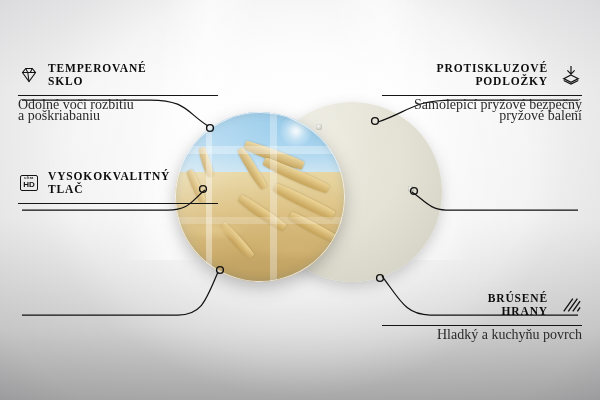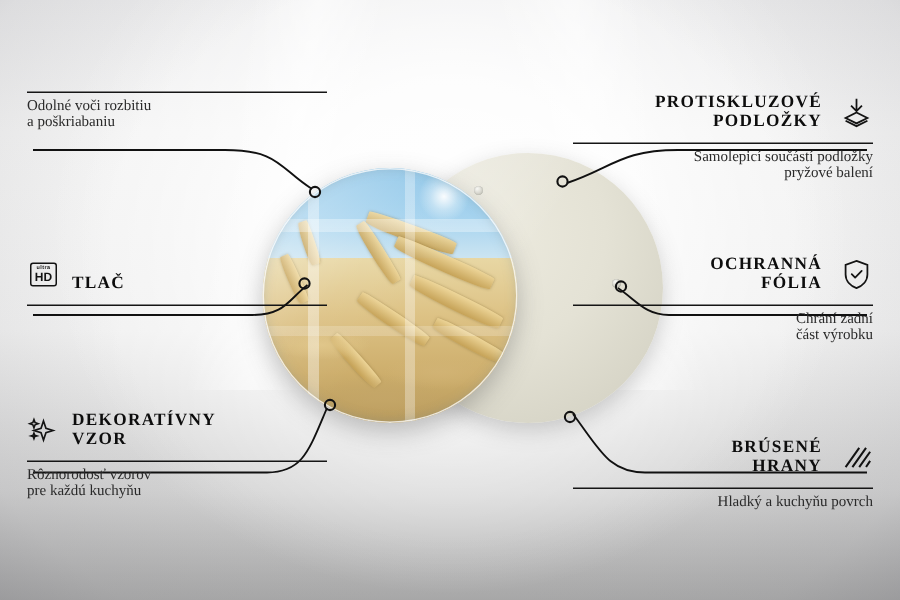--- a/index.html
+++ b/index.html
@@ -75,21 +75,21 @@
   
   .feat{position:absolute;width:200px;}
   .feat.left{text-align:left;}
   .feat.right{text-align:right;}
   .head{display:flex;align-items:center;gap:8px;min-height:34px;}
   .feat.right .head{flex-direction:row-reverse;gap:12px;}
   .ico{width:22px;height:24px;flex:0 0 auto;display:flex;align-items:center;justify-content:center;color:#131313;}
   .title{font-size:11.5px;letter-spacing:.85px;line-height:13.5px;color:#0d0d0d;font-weight:700;
     text-transform:uppercase;font-family:"Liberation Serif",serif;max-width:150px;}
   .rule{height:1px;background:#151515;margin:3px 0 4px 0;width:100%;}
-  .sub{font-size:10px;line-height:10.5px;color:#2a2a2a;font-family:"Liberation Serif",serif;}
+  .sub{font-size:14px;line-height:10.5px;color:#2a2a2a;font-family:"Liberation Serif",serif;}
   .hd-badge{border:1.2px solid #131313;border-radius:2px;padding:1px 2px;line-height:1;text-align:center;}
   .hd-badge .u{font-size:3.6px;letter-spacing:.3px;display:block;font-weight:700;font-family:"Liberation Sans",sans-serif;}
   .hd-badge .d{font-size:8px;font-weight:700;display:block;font-family:"Liberation Sans",sans-serif;}
 </style>
 </head>
 <body>
 
 <div class="stage">
 
   <div class="bg-base"></div>
@@ -141,80 +141,62 @@
       <circle cx="210" cy="128" r="3.4"></circle>
       <circle cx="203" cy="189" r="3.4"></circle>
       <circle cx="220" cy="270" r="3.4"></circle>
       <circle cx="375" cy="121" r="3.4"></circle>
       <circle cx="414" cy="191" r="3.4"></circle>
       <circle cx="380" cy="278" r="3.4"></circle>
     </g>
   </svg>
 
   <div class="feat left" style="left:18px;top:58px;">
+    <div class="head">
+      <span class="ico">
+        <svg width="20" height="18" viewBox="0 0 24 22" fill="none" stroke="#131313" stroke-width="1.3">
+          <path d="M4 8 L8 3 H16 L20 8 L12 19 Z"></path>
+          <path d="M4 8 H20 M8 3 L10.5 8 L12 19 M16 3 L13.5 8"></path>
+        </svg>
+      </span>
+      <span class="title"><span>TEMPEROVANÉ</span><br><span>SKLO</span></span>
+    </div>
     <div class="rule"></div>
     <div class="sub"><span>Odolné voči rozbitiu</span><br><span>a poškriabaniu</span></div>
   </div>
 
   <div class="feat left" style="left:18px;top:166px;">
     <div class="head">
       <span class="ico">
         <span class="hd-badge">
           <span class="u">ultra</span>
           <span class="d">HD</span>
         </span>
       </span>
-      <span class="title"><br><span>TLAČ</span></span>
-    </div>
-    <div class="rule"></div>
-  </div>
-
-  <div class="feat left" style="left:18px;top:270px;">
-    <div class="head">
-      <span class="ico">
-        <svg width="22" height="20" viewBox="0 0 24 22" fill="none" stroke="#131313" stroke-width="1.2">
-          <path d="M12 4 L13.8 9.4 L19 11 L13.8 12.6 L12 18 L10.2 12.6 L5 11 L10.2 9.4 Z"></path>
-          <path d="M5 3 L5.8 5.2 L8 6 L5.8 6.8 L5 9 L4.2 6.8 L2 6 L4.2 5.2 Z"></path>
-          <path d="M5 13 L5.6 14.6 L7 15 L5.6 15.4 L5 17 L4.4 15.4 L3 15 L4.4 14.6 Z"></path>
-        </svg>
-      </span>
-      <span class="title"><span>DEKORATÍVNY</span><br><span>VZOR</span></span>
-    </div>
-    <div class="rule"></div>
-    <div class="sub"><span>Rôznorodosť vzorov</span><br><span>pre každú kuchyňu</span></div>
-  </div>
+      <span class="title"><span>VYSOKOKVALITNÝ</span><br><span>TLAČ</span></span>
+    </div>
+    <div class="rule"></div>
+  </div>
+
 
   <div class="feat right" style="left:382px;top:58px;">
     <div class="head">
       <span class="ico">
         <svg width="20" height="22" viewBox="0 0 22 24" fill="none" stroke="#131313" stroke-width="1.3">
           <path d="M11 2 V10 M7 7 L11 11 L15 7" stroke-linejoin="round"></path>
           <path d="M11 12 L19 16 L11 20 L3 16 Z"></path>
           <path d="M3 18 L11 22 L19 18"></path>
         </svg>
       </span>
       <span class="title"><span>PROTISKLUZOVÉ</span><br><span>PODLOŽKY</span></span>
     </div>
     <div class="rule"></div>
-    <div class="sub"><span>Samolepicí součástí podložky</span><br><span>pryžové balení</span></div>
-  </div>
-
-  <div class="feat right" style="left:382px;top:166px;">
-    <div class="head">
-      <span class="ico">
-        <svg width="20" height="22" viewBox="0 0 22 24" fill="none" stroke="#131313" stroke-width="1.3">
-          <path d="M11 2 L19 5 V12 C19 17 15 20.5 11 22 C7 20.5 3 17 3 12 V5 Z"></path>
-          <path d="M7.5 11.8 L10 14.3 L14.8 9.4" stroke-linecap="round" stroke-linejoin="round"></path>
-        </svg>
-      </span>
-      <span class="title"><span>OCHRANNÁ</span><br><span>FÓLIA</span></span>
-    </div>
-    <div class="rule"></div>
-    <div class="sub"><span>Chrání zadní</span><br><span>část výrobku</span></div>
-  </div>
+    <div class="sub"><span>Samolepicí pryžové bezpečný</span><br><span>pryžové balení</span></div>
+  </div>
+
 
   <div class="feat right" style="left:382px;top:288px;">
     <div class="head">
       <span class="ico">
         <svg width="22" height="20" viewBox="0 0 24 22" fill="none" stroke="#131313" stroke-width="1.5">
           <path d="M4 18 L14 4 M9 18 L19 4 M14 18 L22 6.8 M19 18 L22 13.5"></path>
         </svg>
       </span>
       <span class="title"><span>BRÚSENÉ</span><br><span>HRANY</span></span>
     </div>

